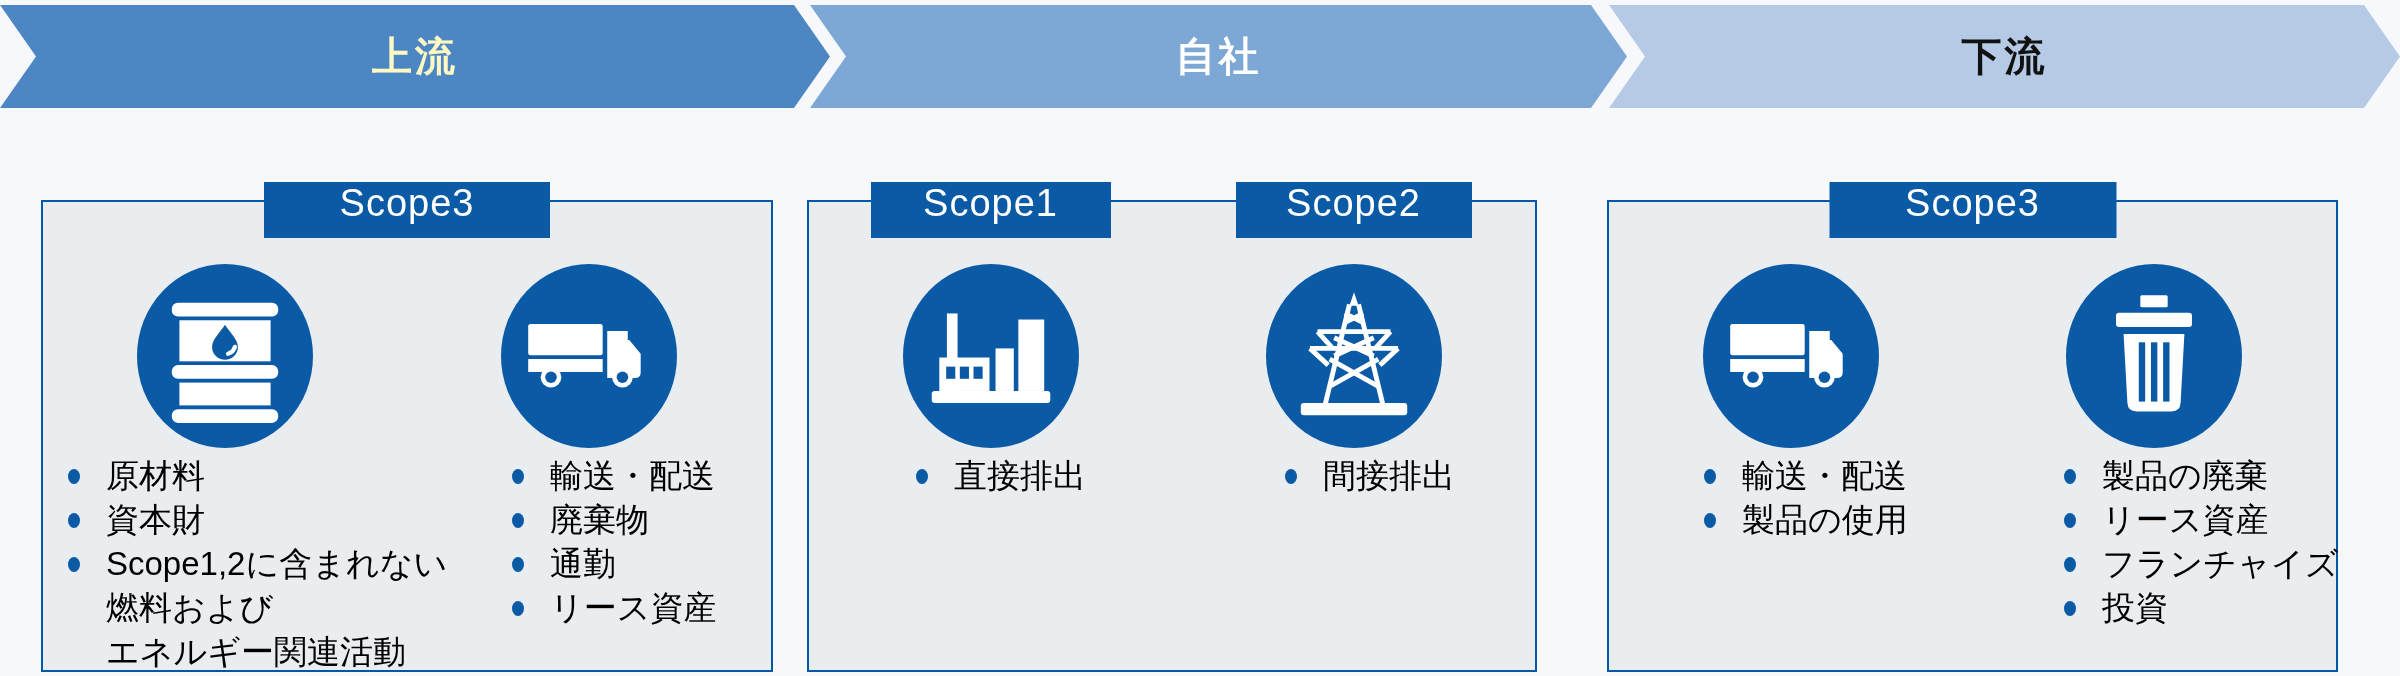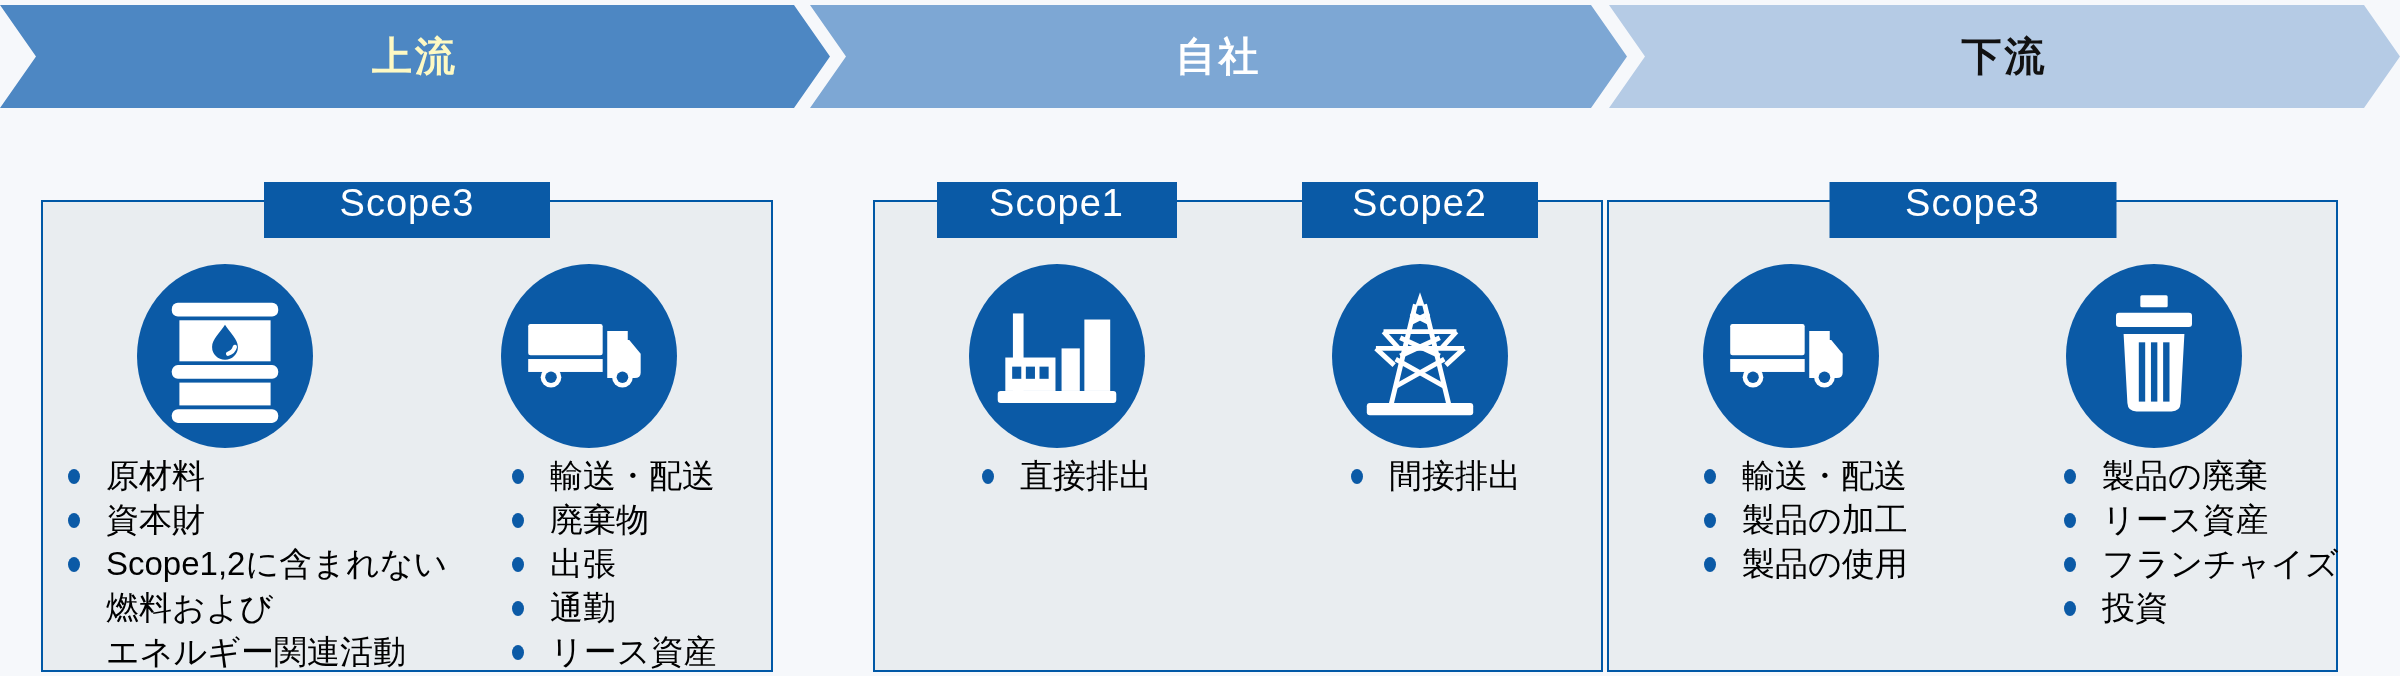--- a/index.html
+++ b/index.html
@@ -22,21 +22,21 @@
   .arrow-1 { left:0;     width:830px; background:#4d87c3; color:#fef9c3; }
   .arrow-2 { left:810px;  width:817px; background:#7da7d4; color:#ffffff; }
   .arrow-3 { left:1609px; width:791px; background:#b5cbe5; color:#111111; }
 
   
   .box {
     position:absolute; top:200px; height:472px;
     background:#e9edf0; border:2px solid #0058a6;
   }
   .box-1 { left:41px;   width:732px; }
-  .box-2 { left:873px;  width:730px; }
+  .box-2 { left:807px;  width:730px; }
   .box-3 { left:1607px; width:731px; }
 
   .scope-badge {
     position:absolute; top:-20px; height:56px;
     background:#0a5aa6; color:#ffffff;
     display:flex; align-items:flex-start; justify-content:center;
     font-size:38px; letter-spacing:1px; z-index:3;
   }
   .badge-center   { left:50%; transform:translateX(-50%); }
   .badge-at-25    { left:25%; transform:translateX(-50%); }
@@ -140,24 +140,20 @@
     </div>
     <div class="col b1c2">
       <ul>
         <li>
             <span class="dot"></span>
             <span>輸送・配送</span>
           </li>
         <li>
             <span class="dot"></span>
             <span>廃棄物</span>
-          </li>
-        <li>
-            <span class="dot"></span>
-            <span>出張</span>
           </li>
         <li>
             <span class="dot"></span>
             <span>通勤</span>
           </li>
         <li>
             <span class="dot"></span>
             <span>リース資産</span>
           </li>
       </ul>
@@ -257,24 +253,20 @@
     </div>
 
     <div class="col b3c1">
       <ul>
         <li>
             <span class="dot"></span>
             <span>輸送・配送</span>
           </li>
         <li>
             <span class="dot"></span>
-            <span>製品の加工</span>
-          </li>
-        <li>
-            <span class="dot"></span>
             <span>製品の使用</span>
           </li>
       </ul>
     </div>
     <div class="col b3c2">
       <ul>
         <li>
             <span class="dot"></span>
             <span>製品の廃棄</span>
           </li>

